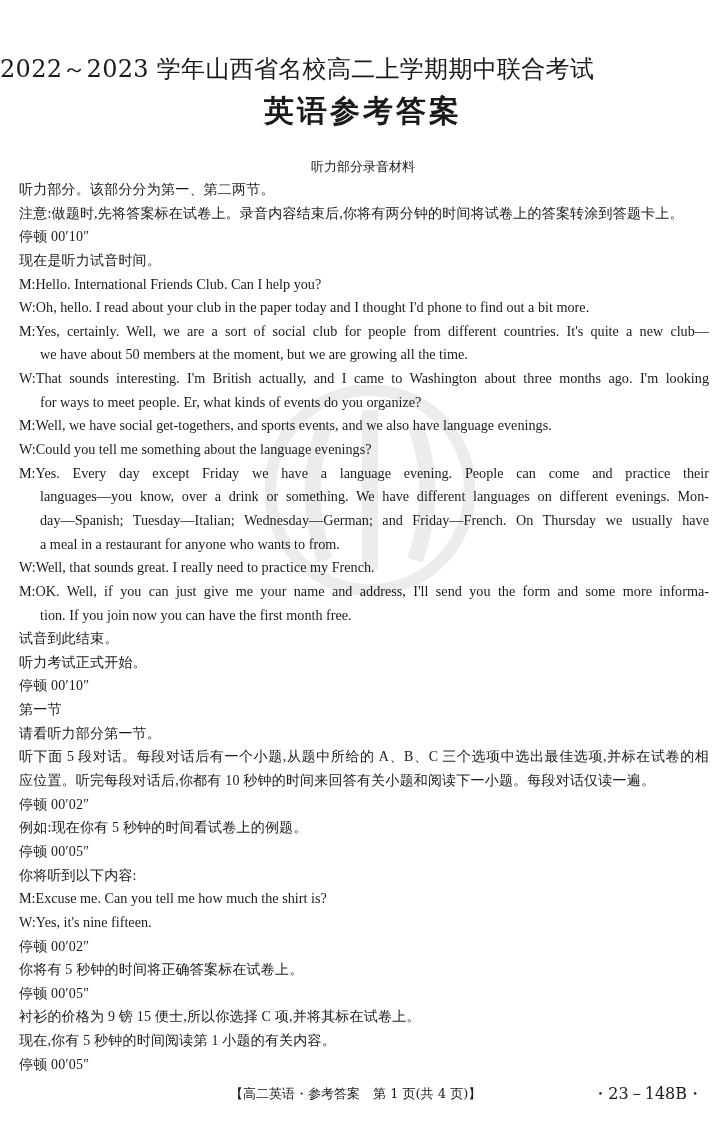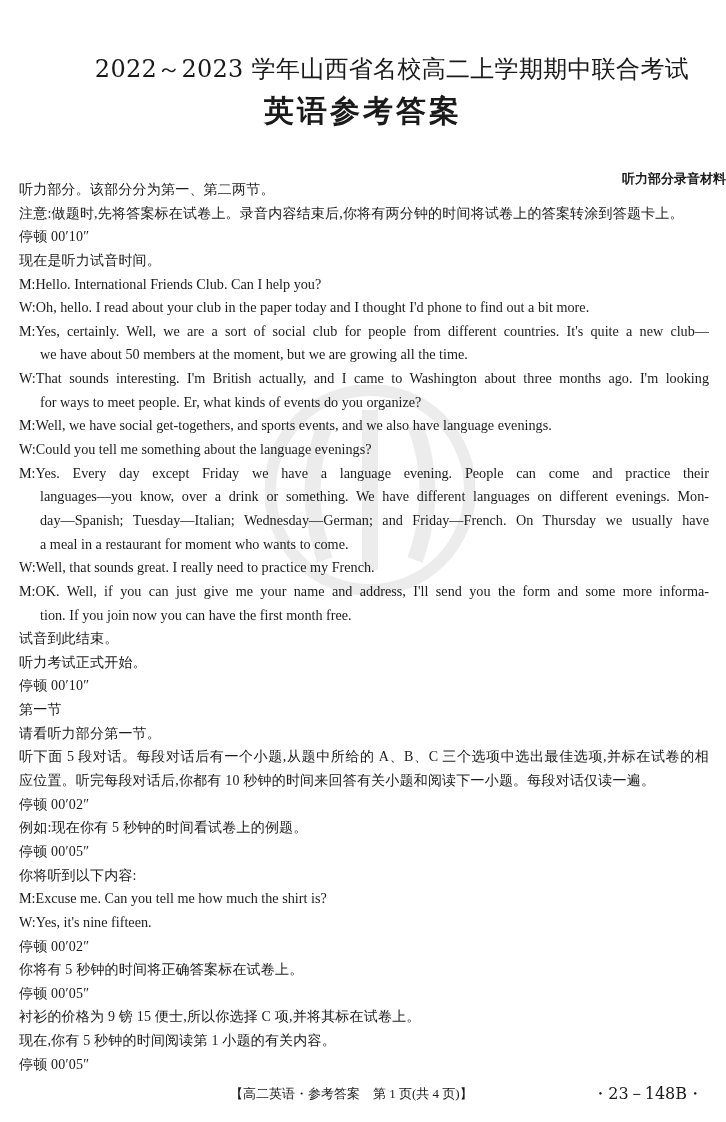--- a/index.html
+++ b/index.html
@@ -1,42 +1,42 @@
 <!DOCTYPE html>
 <html><head>
 <meta charset="utf-8">
 <style>
   html, body { margin: 0; padding: 0; background: #ffffff; }
   body { width: 726px; height: 1122px; position: relative; overflow: hidden; color: #1a1a1a; }
   .page { position: absolute; left: 0; top: 0; width: 726px; height: 1122px; }
   .title1 {
-    position: absolute; left: 0; top: 52px; width: 672px; text-align: right;
-    font-family: "DejaVu Serif", serif; font-size: 24px; line-height: 34px; letter-spacing: 0.3px; padding-left: 17px;
+    position: absolute; left: 0; top: 52px; width: 672px; text-align: left;
+    font-family: "DejaVu Serif", serif; font-size: 24px; line-height: 34px; letter-spacing: 0.3px;
   }
   .title2 {
     position: absolute; left: 0; top: 91px; width: 726px; text-align: center;
     font-family: "DejaVu Sans", sans-serif; font-weight: bold; font-size: 30px; line-height: 40px; letter-spacing: 3px;
   }
   .section-head {
-    position: absolute; left: 0; top: 157px; width: 726px; text-align: right;
-    font-family: "DejaVu Sans", sans-serif; font-weight: bold; font-size: 13px; line-height: 20px; margin-top: 12px;
+    position: absolute; left: 0; top: 157px; width: 726px; text-align: center;
+    font-family: "DejaVu Sans", sans-serif; font-weight: normal; font-size: 13px; line-height: 20px;
   }
   .body-lines { position: absolute; left: 19px; top: 178px; width: 690px; }
   .ln {
     font-family: "Liberation Serif", "DejaVu Serif", serif; font-size: 14.2px;
     height: 23.65px; line-height: 23.65px; white-space: nowrap; overflow: visible;
   }
   .ln.cn { font-size: 14px; letter-spacing: 0.2px; }
   .ln.indent { padding-left: 21px; }
   .ln.just { text-align: justify; text-align-last: justify; white-space: normal; overflow: hidden; }
   .footer {
     position: absolute; left: 0; top: 1082px; width: 726px; height: 24px;
     font-family: "DejaVu Serif", serif; font-size: 13px; line-height: 24px;
   }
-  .footer-left { position: absolute; left: 230px; top: 0; font-family: Liberation Serif, serif; }
+  .footer-left { position: absolute; left: 230px; top: 0; }
   .footer-right { position: absolute; right: 23px; top: 0; font-size: 16px; }
   .watermark {
     position: absolute; left: 265px; top: 385px; width: 210px; height: 210px;
     opacity: 0.07; pointer-events: none;
   }
 </style>
 </head>
 <body>
 
 <div class="page">
@@ -61,21 +61,21 @@
     <div class="ln">W:Oh, hello. I read about your club in the paper today and I thought I'd phone to find out a bit more.</div>
     <div class="ln just">M:Yes, certainly. Well, we are a sort of social club for people from different countries. It's quite a new club—</div>
     <div class="ln indent">we have about 50 members at the moment, but we are growing all the time.</div>
     <div class="ln just">W:That sounds interesting. I'm British actually, and I came to Washington about three months ago. I'm looking</div>
     <div class="ln indent">for ways to meet people. Er, what kinds of events do you organize?</div>
     <div class="ln">M:Well, we have social get-togethers, and sports events, and we also have language evenings.</div>
     <div class="ln">W:Could you tell me something about the language evenings?</div>
     <div class="ln just">M:Yes. Every day except Friday we have a language evening. People can come and practice their</div>
     <div class="ln indent just">languages—you know, over a drink or something. We have different languages on different evenings. Mon-</div>
     <div class="ln indent just">day—Spanish; Tuesday—Italian; Wednesday—German; and Friday—French. On Thursday we usually have</div>
-    <div class="ln indent">a meal in a restaurant for moment who wants to come.</div>
+    <div class="ln indent">a meal in a restaurant for anyone who wants to from.</div>
     <div class="ln">W:Well, that sounds great. I really need to practice my French.</div>
     <div class="ln just">M:OK. Well, if you can just give me your name and address, I'll send you the form and some more informa-</div>
     <div class="ln indent">tion. If you join now you can have the first month free.</div>
     <div class="ln cn">试音到此结束。</div>
     <div class="ln cn">听力考试正式开始。</div>
     <div class="ln cn">停顿 00′10″</div>
     <div class="ln cn">第一节</div>
     <div class="ln cn">请看听力部分第一节。</div>
     <div class="ln cn just">听下面 5 段对话。每段对话后有一个小题,从题中所给的 A、B、C 三个选项中选出最佳选项,并标在试卷的相</div>
     <div class="ln cn">应位置。听完每段对话后,你都有 10 秒钟的时间来回答有关小题和阅读下一小题。每段对话仅读一遍。</div>

